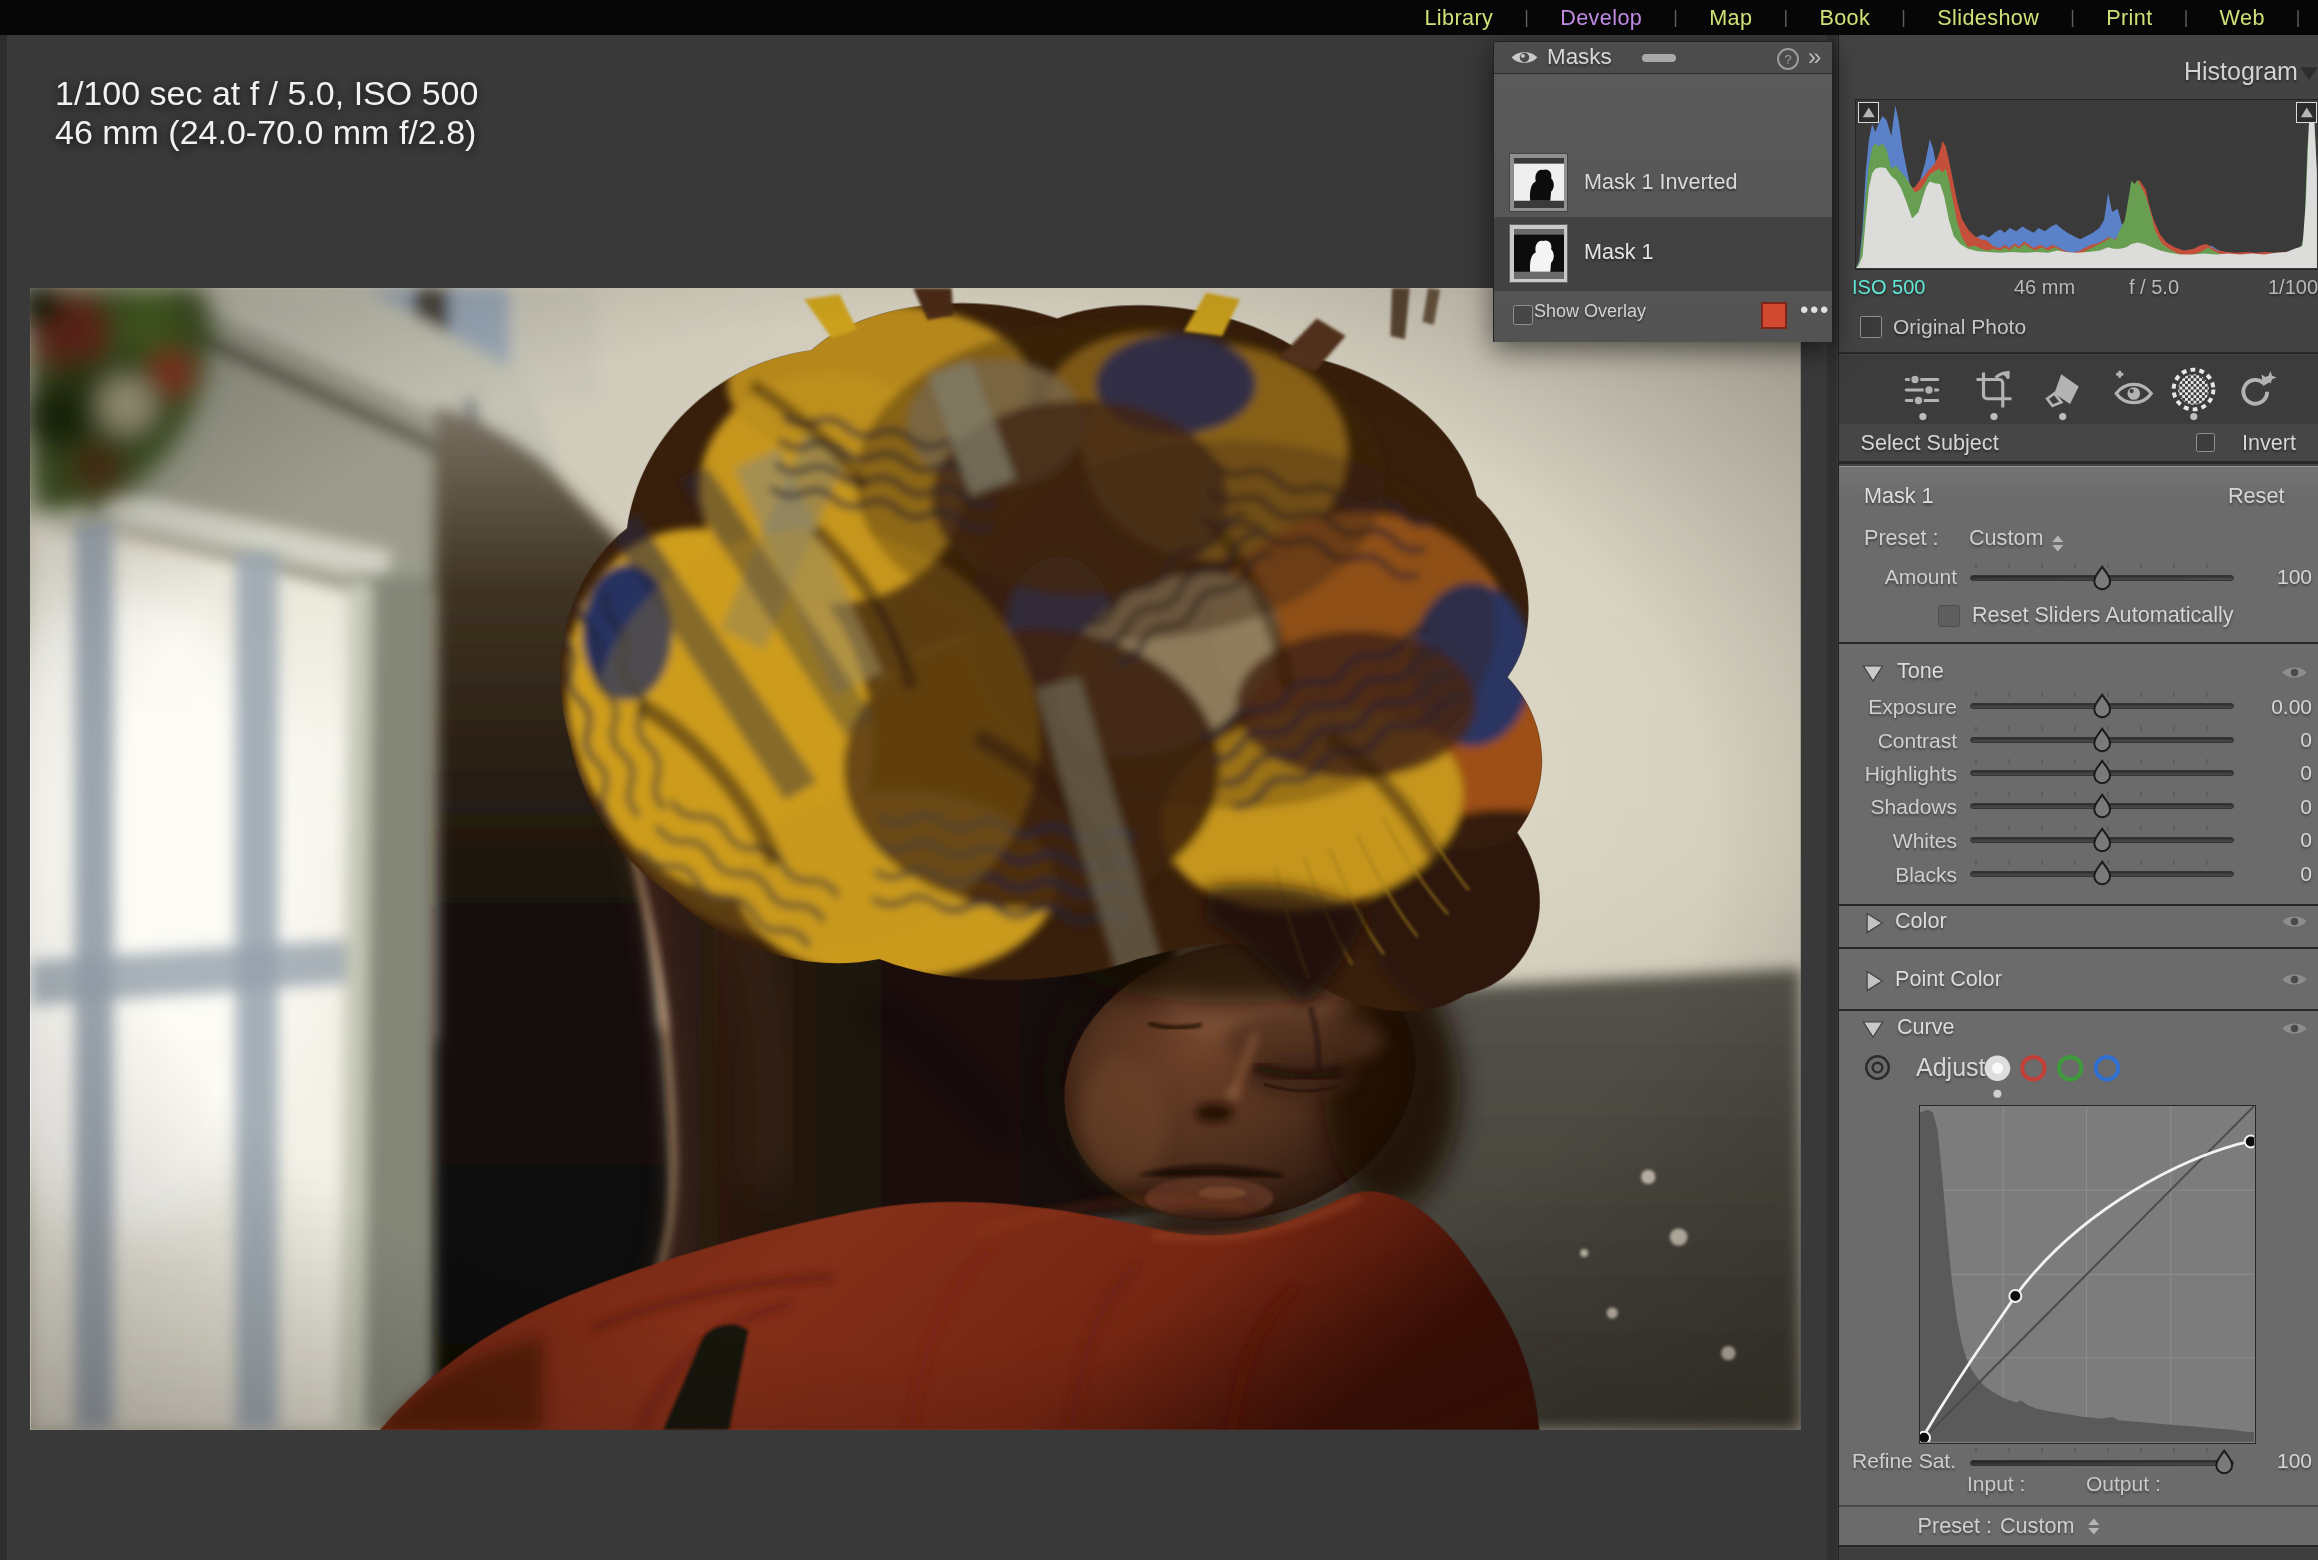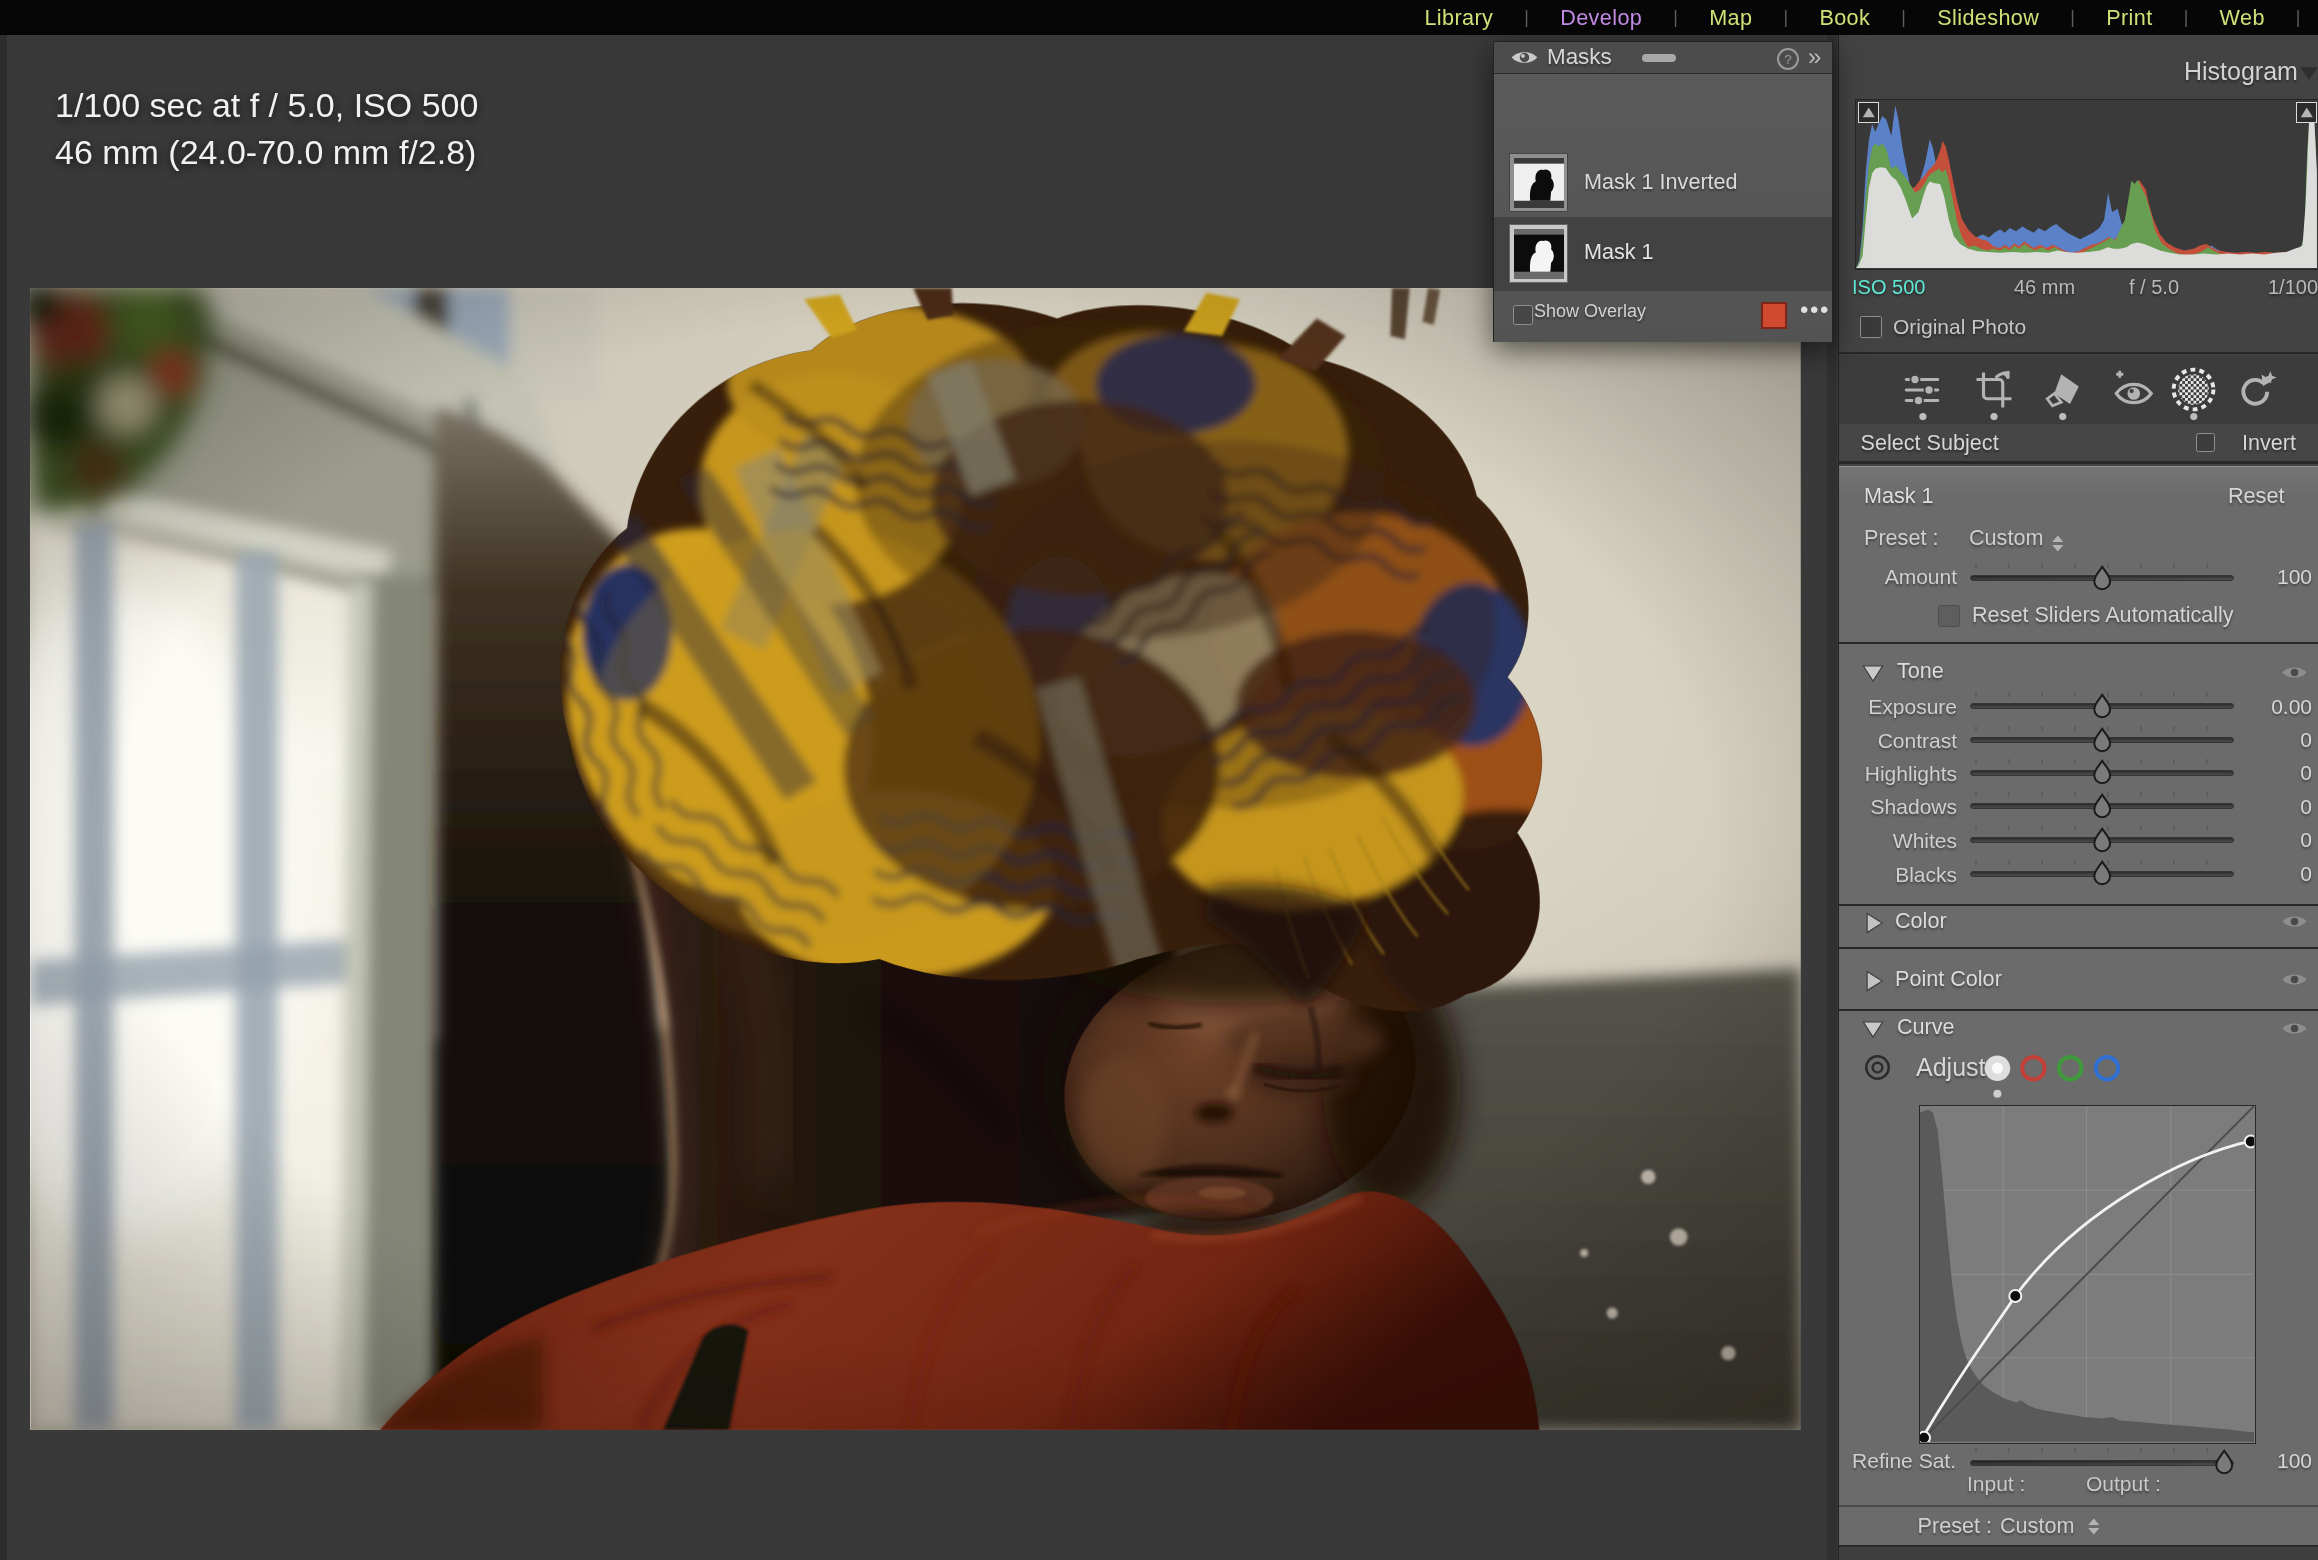--- a/index.html
+++ b/index.html
@@ -10,22 +10,22 @@
 #modules{position:absolute;right:3.2px;top:0;height:35px;display:flex;align-items:center;gap:16px;font-size:21.6px;color:#cfe076;letter-spacing:0.4px}
 #modules .sep{color:#5f5f5f;font-size:17.6px;padding:0 15px}
 #modules .dev{color:#c08ae4}
 
 #canvas{position:absolute;left:0;top:35px;width:2319px;height:1525px;background:#393939}
 #leftedge{position:absolute;left:0;top:35px;width:7.2px;height:1525px;background:#2d2d2d}
 #scrollstrip{position:absolute;left:1827px;top:35px;width:10.4px;height:1525px;background:#303030}
 #photo{position:absolute;left:30px;top:288px;width:1771px;height:1142px;background:#8a8378;overflow:hidden}
 #info{position:absolute;left:55px;top:69px;color:#f1f1f1;z-index:5;text-shadow:0 2.4px 8px rgba(0,0,0,.75)}
 #info .t{font-size:42px;letter-spacing:0px}
-#info .s{font-size:34px;margin-top:17px}
-#info .s2{font-size:34px;margin-top:8px}
+#info .s{font-size:34px;margin-top:5px}
+#info .s2{font-size:34px;}
 
 #masks{position:absolute;left:1493px;top:41px;width:340px;height:301px;background:#575757;border:0.8px solid #232323;box-shadow:0 8px 27px rgba(0,0,0,.55);z-index:20;color:#dadada}
 #maskhead{position:relative;height:32px;background:#4c4c4c;border-bottom:1.6px solid #2c2c2c}
 #maskbody{position:relative;height:268px;background:linear-gradient(#5a5a5a,#535353)}
 .mrow{position:absolute;left:0;width:100%}
 
 #rpanel{position:absolute;left:1838px;top:35px;width:481px;height:1525px;background:#434343;border-left:1.6px solid #222;color:#cdcdcd;z-index:10}
 .divider{position:absolute;left:0;width:481px;height:2.4px;background:#272727}
 .lbl{text-shadow:0 1.6px 2.4px rgba(0,0,0,.4);white-space:nowrap}
 .cb{position:absolute;border:1.6px solid #9b9b9b;border-radius:2.4px;background:rgba(30,30,30,.25)}

